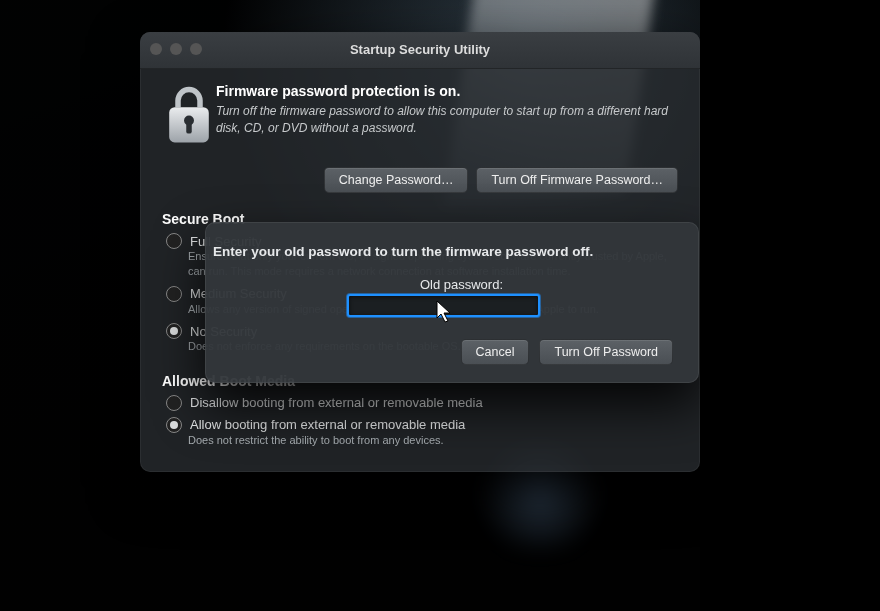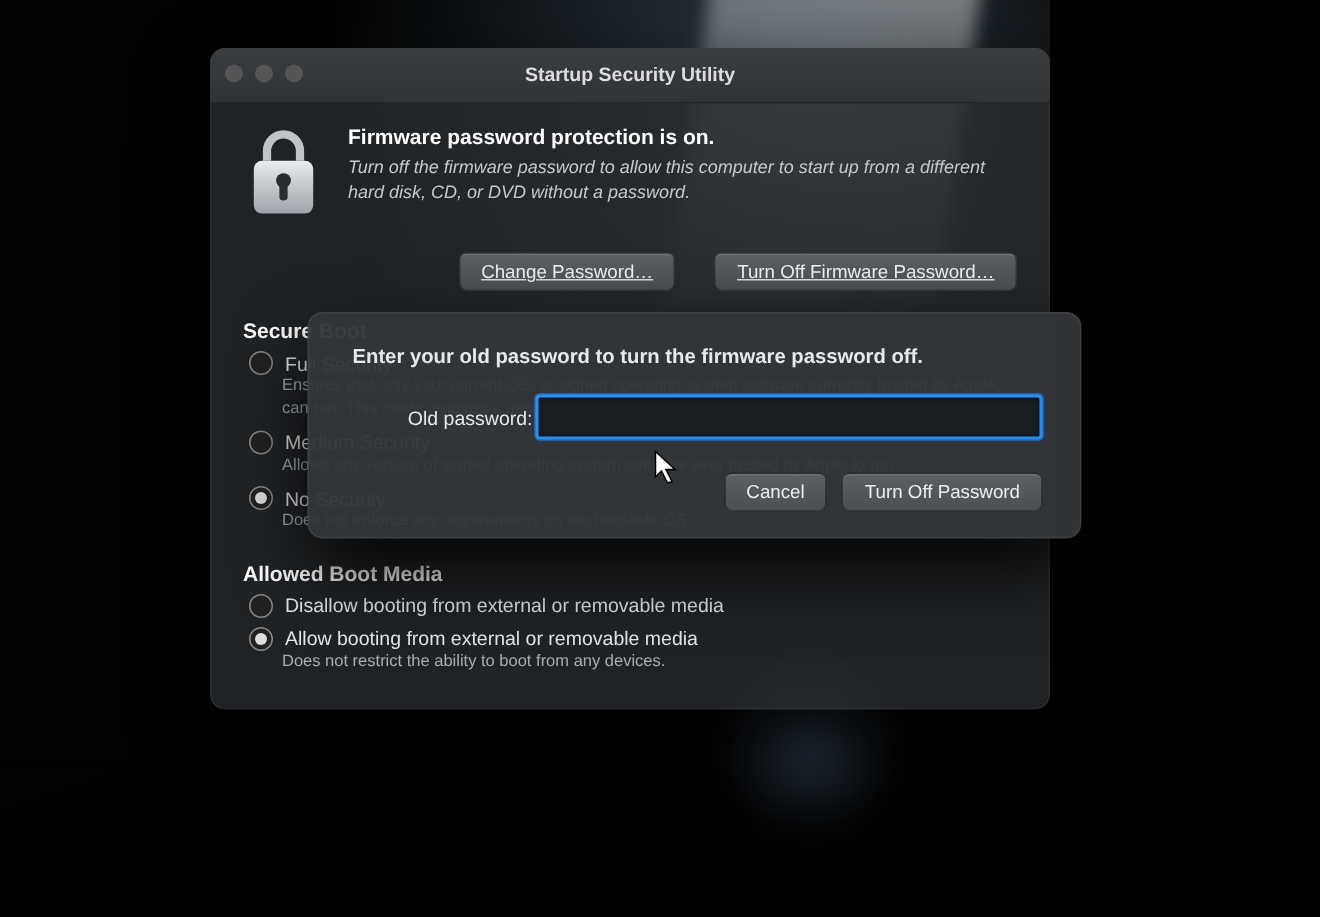--- a/index.html
+++ b/index.html
@@ -47,44 +47,42 @@
   }
   .traffic span {
     width: 12px; height: 12px; border-radius: 50%;
     background: #555;
   }
   .body {
     padding: 14px 22px 18px 22px;
   }
   .firmware-row {
     display: flex;
-    gap: 16px;
     align-items: flex-start;
   }
   .lock-icon {
     width: 54px; flex-shrink: 0;
   }
   .fw-heading {
     font-weight: 700;
     font-size: 14px;
     color: #fff;
     margin-bottom: 4px;
   }
   .fw-desc {
     font-size: 12px;
     line-height: 1.4;
     color: #c6c9cb;
     font-style: italic;
   }
   .button-row {
     display: flex;
-    gap: 26px;
+    gap: 8px;
     justify-content: flex-end;
     margin-top: 14px;
-    text-decoration: underline;
   }
   .btn {
     background: linear-gradient(#5c6166, #4a4f54);
     border: 1px solid rgba(0,0,0,0.4);
     color: #eee;
     font-size: 12.5px;
     padding: 5px 14px;
     border-radius: 5px;
     box-shadow: inset 0 1px 0 rgba(255,255,255,0.1);
     cursor: pointer;
@@ -124,39 +122,40 @@
   .radio-desc {
     margin-left: 22px;
     font-size: 11px;
     color: #a7adb1;
     line-height: 1.4;
   }
 
   
   .sheet {
     position: absolute;
-    top: 208px;
+    top: 222px;
     left: 205px;
     width: 460px;
     border-radius: 10px;
     background: rgba(50,54,58,0.96);
     box-shadow: 0 22px 50px rgba(0,0,0,0.85), inset 0 0 0 1px rgba(255,255,255,0.07);
-    padding: 22px 26px 18px 30px;
+    padding: 22px 26px 18px 8px;
     color: #e6e8ea;
   }
   .sheet .prompt {
     font-size: 13.5px;
     font-weight: 600;
     margin-bottom: 18px;
   }
   .field-row {
     display: flex;
     align-items: center;
     gap: 2px;
     margin-bottom: 22px;
+    flex-direction: column;
   }
   .field-label {
     font-size: 13px;
     text-align: right;
     width: 120px;
   }
   .password-input {
     flex: 1;
     height: 22px;
     border: 2px solid #1e90ff;

